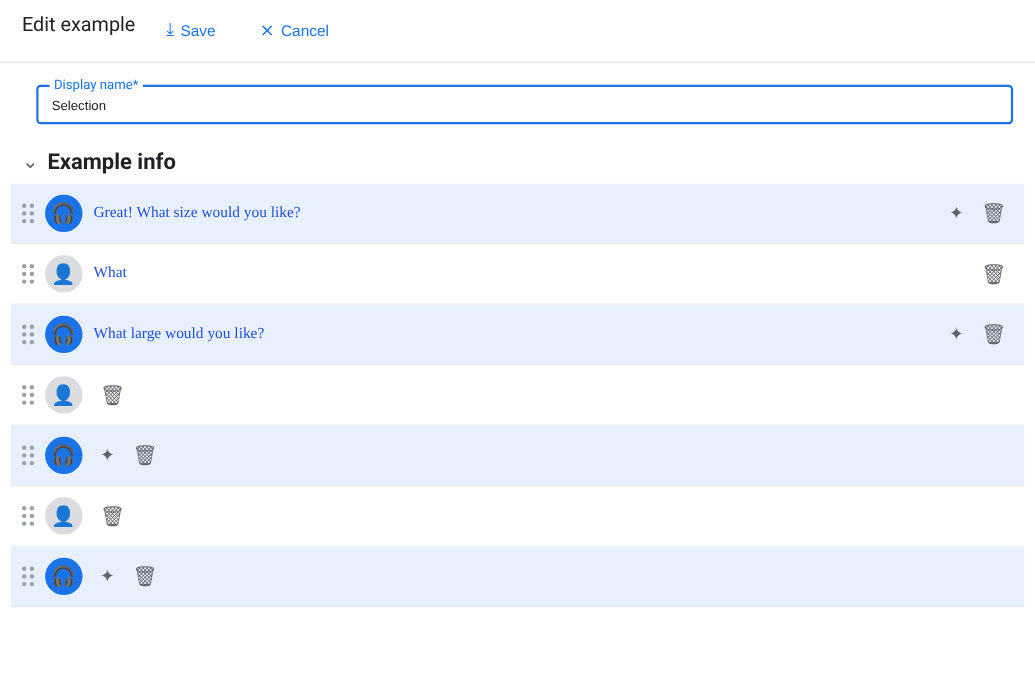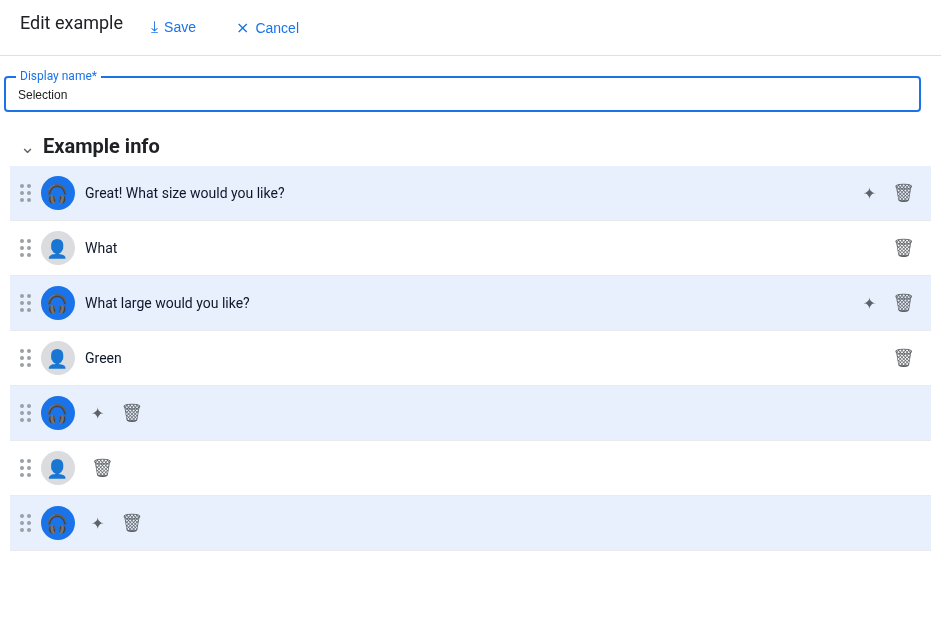--- a/index.html
+++ b/index.html
@@ -32,21 +32,21 @@
       background: none;
       cursor: pointer;
       font-size: 14px;
       color: #1a73e8;
       border-radius: 4px;
     }
     .header-btn .btn-icon { font-size: 16px; }
 
     
     .display-name-section {
-      padding: 20px 20px 10px 4px;
+      padding: 20px 20px 10px 33px;
     }
     .field-wrapper {
       position: relative;
       border: 2px solid #1a73e8;
       border-radius: 4px;
       padding: 8px 12px 6px 12px;
     }
     .field-label {
       position: absolute;
       top: -9px;
@@ -133,21 +133,22 @@
     }
     .avatar.user {
       background: #dadce0;
       color: #5f6368;
       font-size: 18px;
     }
 
     .conv-text {
       flex: 1;
       font-size: 14px;
-      color: #0f172a;
+      color: #1d4ed8;
+      font-family: Liberation Serif, serif;
     }
 
     .row-actions {
       display: flex;
       align-items: center;
       gap: 4px;
       flex-shrink: 0;
     }
     .action-btn {
       background: none;
@@ -250,21 +251,20 @@
     <div class="conv-row user-row">
       <div class="dot-grid">
         <div></div>
         <div></div>
         <div></div>
         <div></div>
         <div></div>
         <div></div>
       </div>
       <div class="avatar user">👤</div>
-      <span class="conv-text">Green</span>
       <div class="row-actions">
         <button class="action-btn">
           <span>🗑</span>
         </button>
       </div>
     </div>
     <div class="conv-row bot-row">
       <div class="dot-grid">
         <div></div>
         <div></div>

